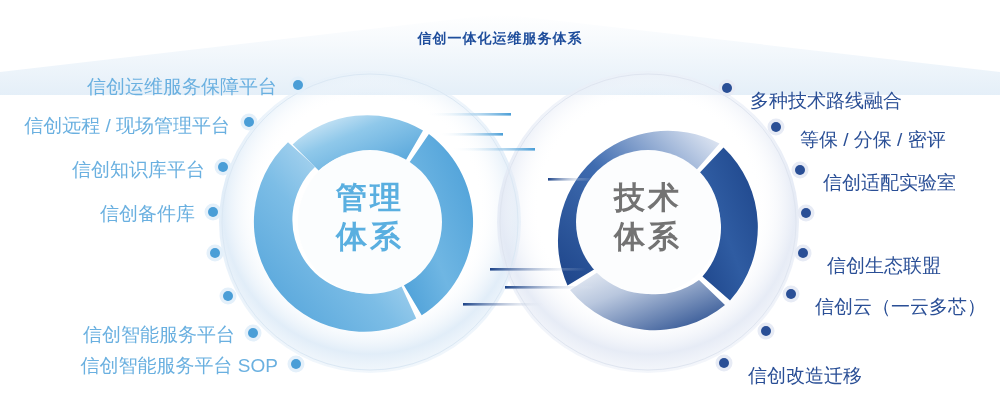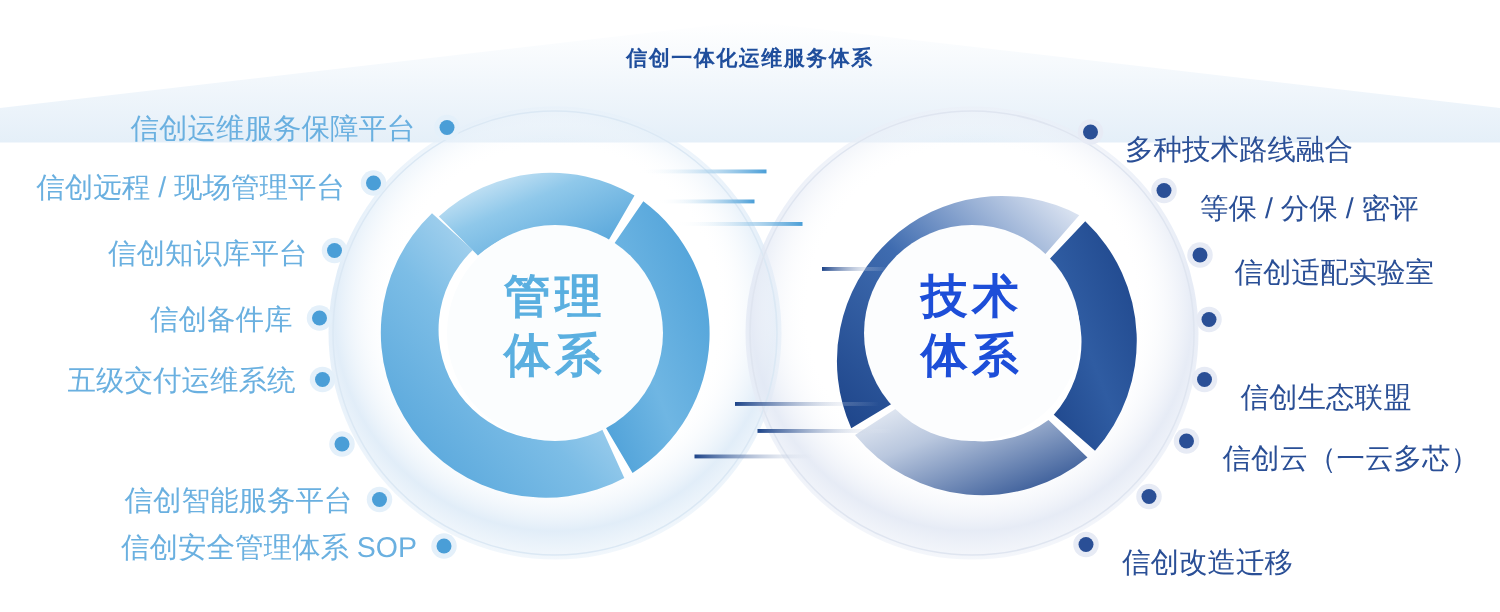--- a/index.html
+++ b/index.html
@@ -57,21 +57,21 @@
     z-index: 36;
     text-align: center;
     font-weight: bold;
     font-size: 31px;
     line-height: 1.27;
     letter-spacing: 3px;
     white-space: nowrap;
   }
   .ring-text .rt-line { display: block; }
   #mgmt-text { color: #5aafe0; }
-  #tech-text  { color: #1d4ed8; }
+  #tech-text  { color: #737373; }
 </style>
 </head>
 <body>
 
 <div id="stage">
 
   <svg id="bg-svg" viewBox="0 0 1000 408">
     <defs>
       <linearGradient id="gradPeak" x1="0" y1="0" x2="0" y2="1">
         <stop offset="0%" stop-color="#ffffff"></stop>
@@ -241,23 +241,22 @@
         </g>
     </g>
   </svg>
 
   <div class="title">信创一体化运维服务体系</div>
 
   <div class="label label-left" style="right:723px; top:77px;">信创运维服务保障平台</div>
   <div class="label label-left" style="right:770px; top:116px;">信创远程 / 现场管理平台</div>
   <div class="label label-left" style="right:795px; top:160px;">信创知识库平台</div>
   <div class="label label-left" style="right:805px; top:204px;">信创备件库</div>
-  <div class="label label-left" style="right:803px; top:245px;">五级交付运维系统</div>
   <div class="label label-left" style="right:765px; top:325px;">信创智能服务平台</div>
-  <div class="label label-left" style="right:722px; top:356px;">信创安全管理体系 SOP</div>
+  <div class="label label-left" style="right:722px; top:356px;">信创智能服务平台 SOP</div>
 
   <div class="label label-right" style="left:750px; top:80px;">多种技术路线融合</div>
   <div class="label label-right" style="left:800px; top:119px;">等保 / 分保 / 密评</div>
   <div class="label label-right" style="left:823px; top:162px;font-family:Liberation Serif, serif;">信创适配实验室</div>
   <div class="label label-right" style="left:827px; top:245px;">信创生态联盟</div>
   <div class="label label-right" style="left:815px; top:286px;">信创云（一云多芯）</div>
   <div class="label label-right" style="left:748px; top:355px;">信创改造迁移</div>
 
   <div class="ring-text" id="mgmt-text" style="left:290px; top:178px; width:160px;">
     <span class="rt-line">管理</span>

